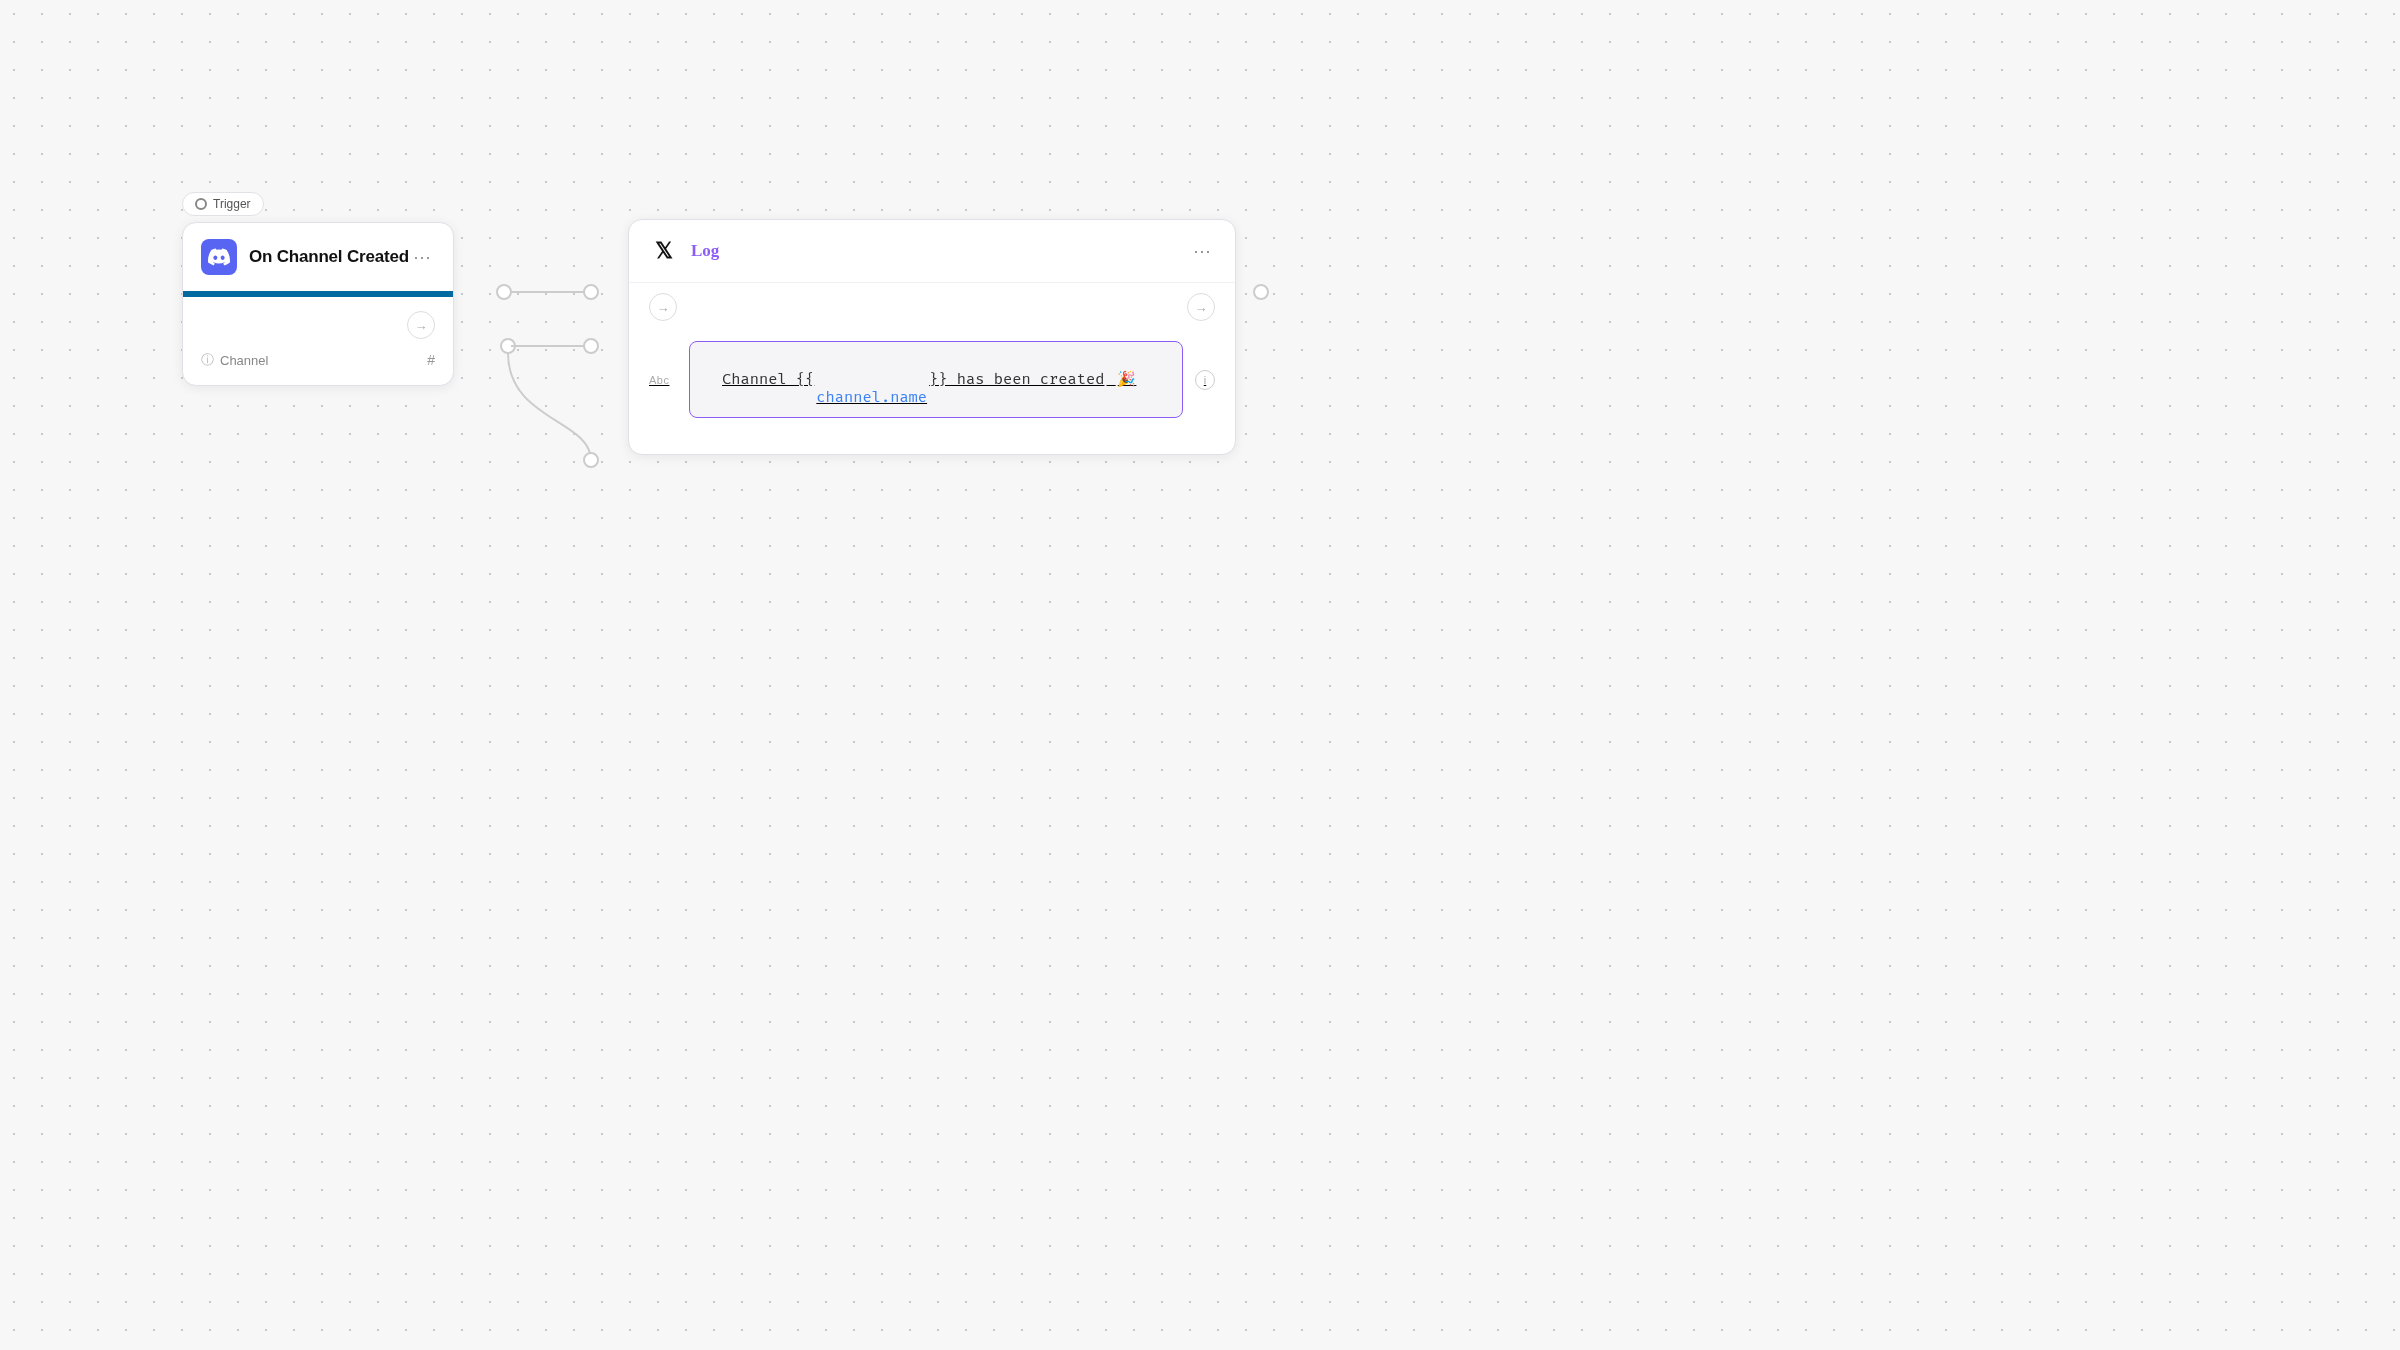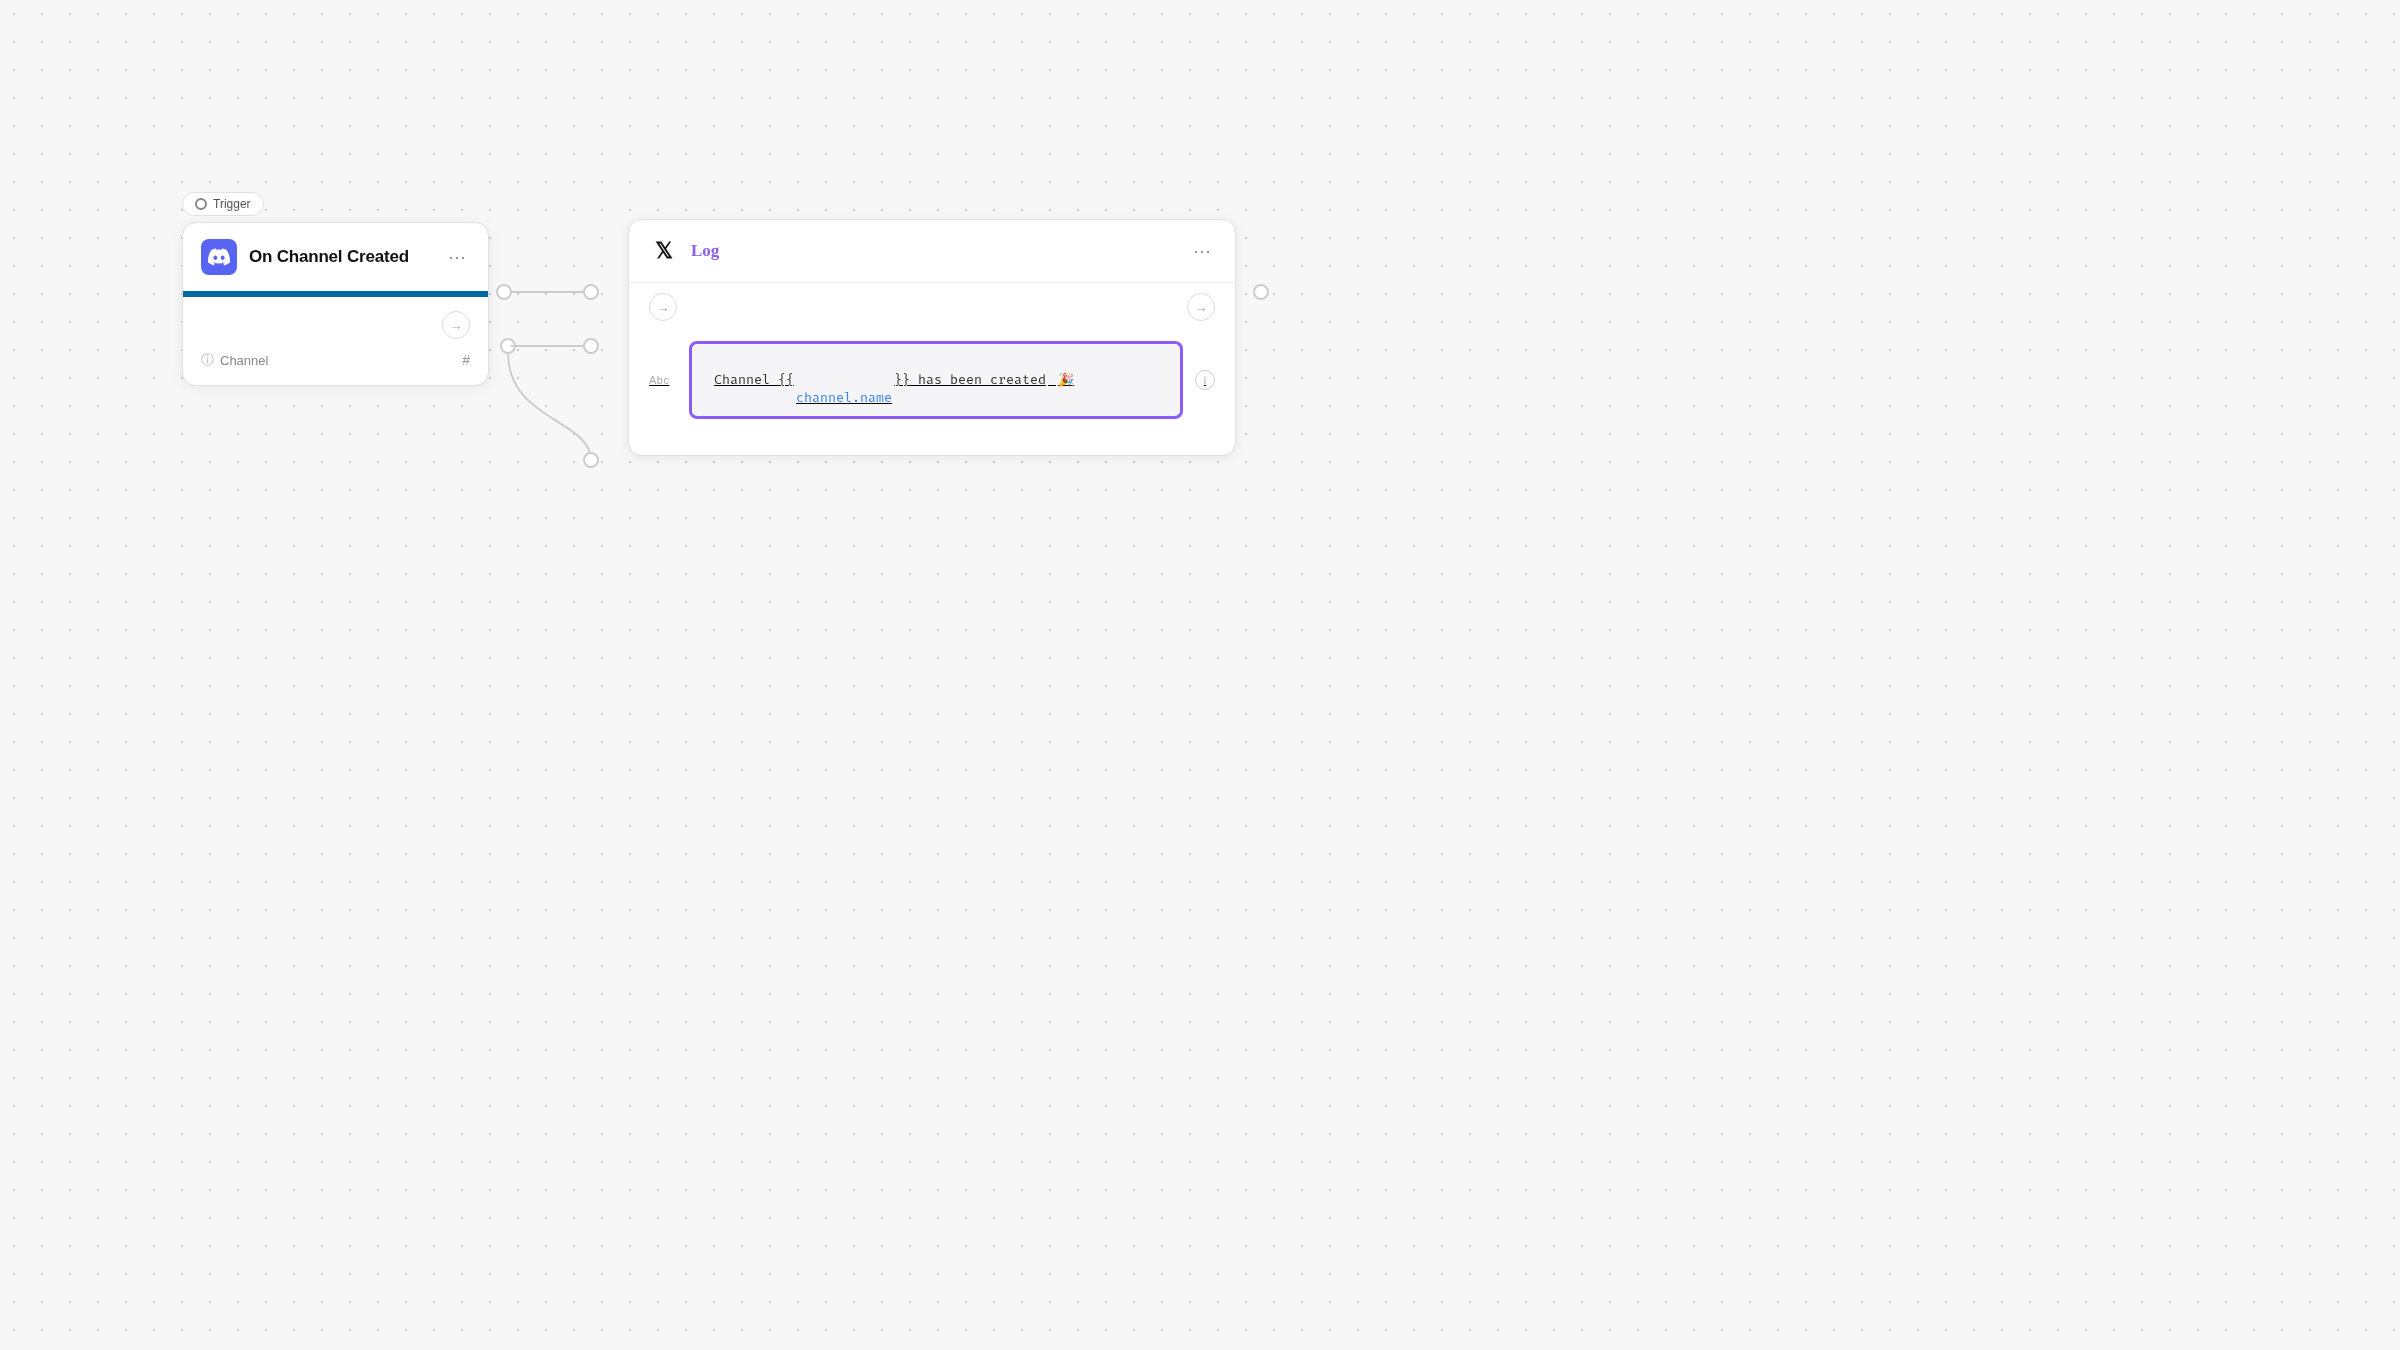--- a/index.html
+++ b/index.html
@@ -13,21 +13,21 @@
       font-family: -apple-system, BlinkMacSystemFont, 'Segoe UI', sans-serif;
       overflow: hidden;
       position: relative;
     }
 
     
     .trigger-node {
       position: absolute;
       left: 182px;
       top: 192px;
-      width: 307px;
+      width: 272px;
     }
 
     .node-label-bar {
       display: inline-flex;
       align-items: center;
       gap: 6px;
       background: #fff;
       border: 1px solid #e2e2e6;
       border-radius: 20px;
       padding: 4px 12px;
@@ -227,25 +227,25 @@
       font-size: 11px;
       color: #aaa;
       font-weight: 500;
       letter-spacing: 0.5px;
       min-width: 28px;
     }
 
     .message-input {
       flex: 1;
       background: #f5f5f7;
-      border: 3px solid #8b5cf6;
+      border: 1px solid #8b5cf6;
       border-radius: 8px;
-      padding: 10px 22px;
+      padding: 10px 32px;
       font-family: 'SF Mono', 'Fira Code', monospace;
-      font-size: 13px;
+      font-size: 15px;
       color: #333;
       display: flex;
       align-items: center;
       gap: 2px;
     }
 
     .msg-plain { color: #333; }
     .msg-template { color: #3b82f6; margin-top: 36px; }
 
     .info-icon {

